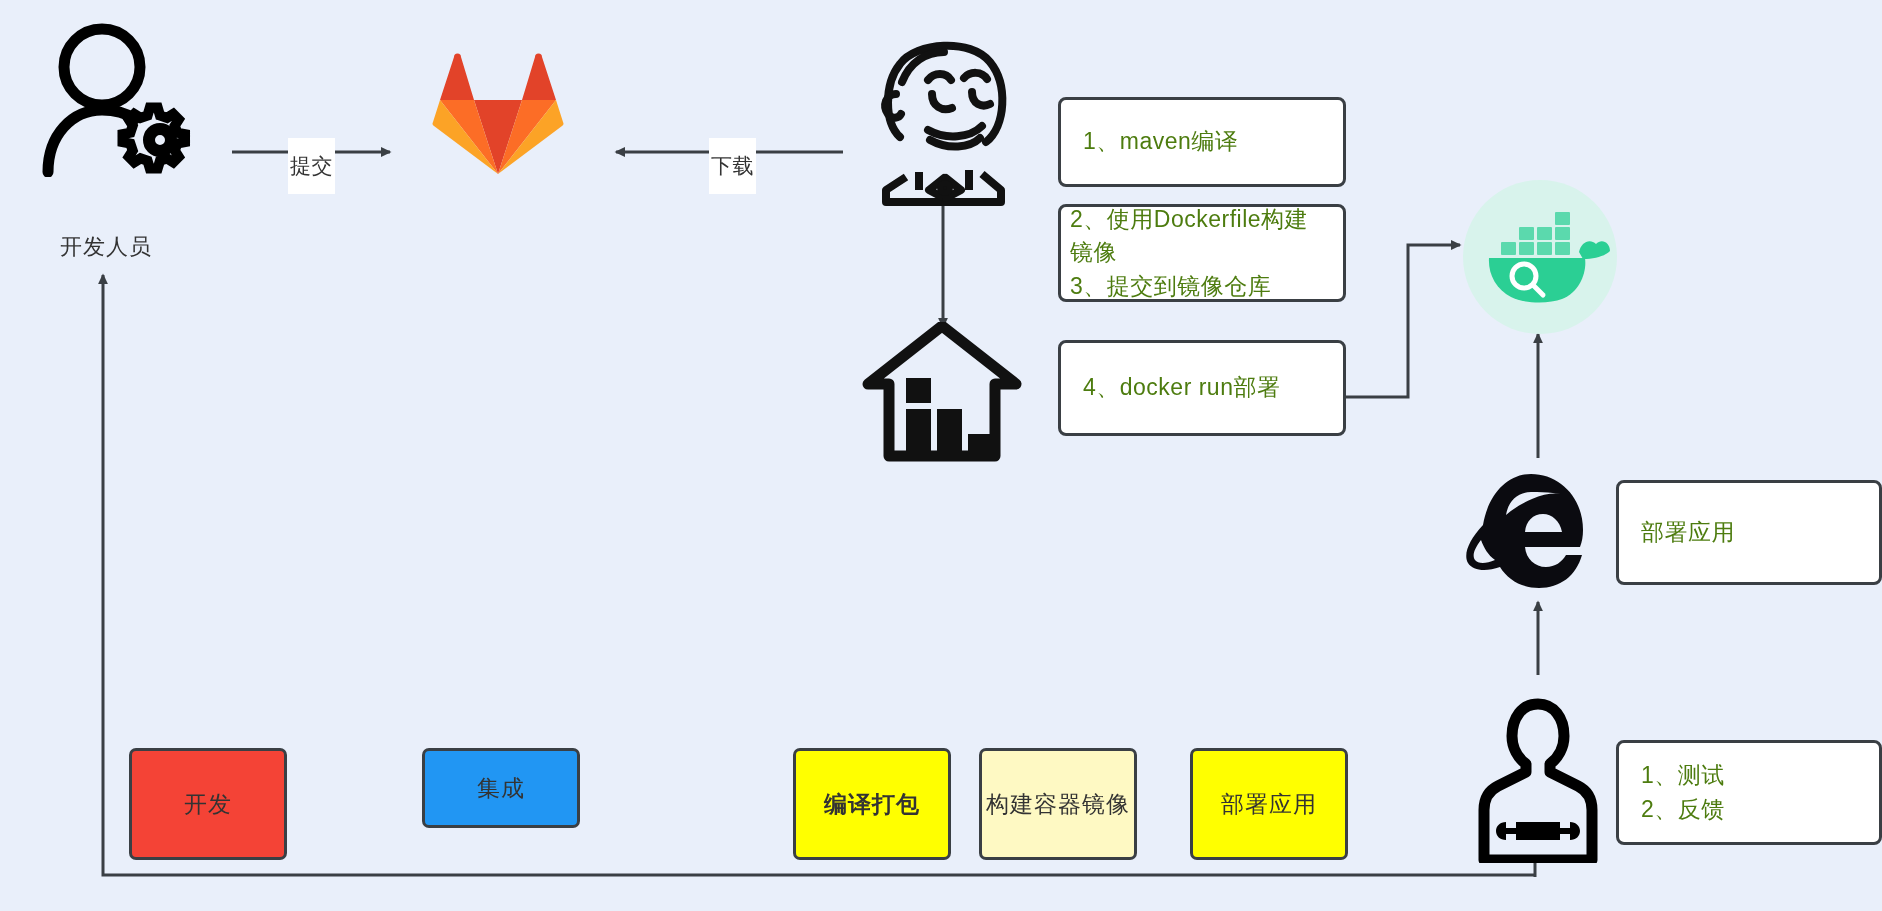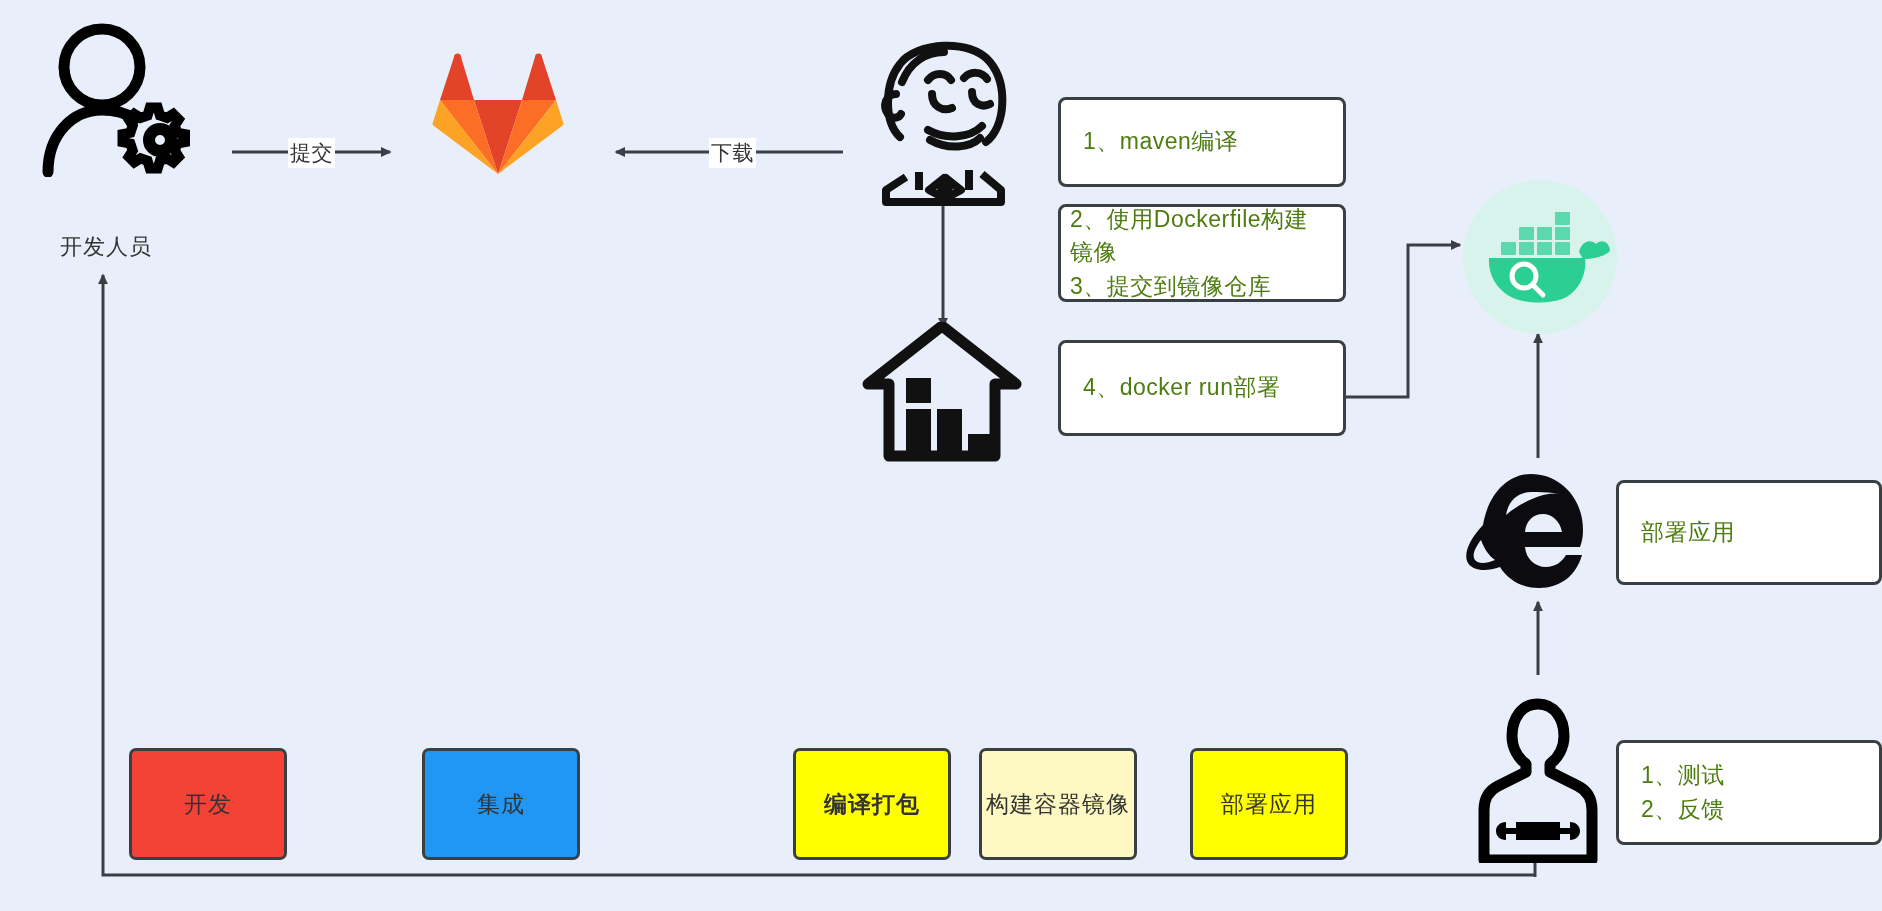--- a/index.html
+++ b/index.html
@@ -55,21 +55,21 @@
     color: #333333;
     font-size: 22px;
     letter-spacing: 1px;
     white-space: nowrap;
   }
   .edge-label {
     position: absolute;
     background: #ffffff;
     color: #333333;
     font-size: 21px;
-    padding: 1px 2px;
+    padding: 14px 2px;
     white-space: nowrap;
     letter-spacing: 0.5px;
   }
   .icon {
     position: absolute;
   }
   .icon svg { display: block; }
 </style>
 </head>
 <body>
@@ -216,21 +216,21 @@
 <div class="textbox" style="left:1058px; top:204px; width:288px; height:98px;padding-left:9px;">2、使用Dockerfile构建镜像
 3、提交到镜像仓库</div>
 <div class="textbox" style="left:1058px; top:340px; width:288px; height:96px;">4、docker run部署</div>
 <div class="textbox" style="left:1616px; top:480px; width:266px; height:105px;">部署应用</div>
 <div class="textbox" style="left:1616px; top:740px; width:266px; height:105px;">1、测试
 2、反馈</div>
 
 <div class="stage" style="left:129px; top:748px; width:158px; height:112px; background:#f44336;">
   <span>开发</span>
 </div>
-<div class="stage" style="left:422px; top:748px; width:158px; height:112px; background:#2196f3;">
+<div class="stage" style="left:422px; top:748px; width:158px; height:80px; background:#2196f3;">
   <span>集成</span>
 </div>
 <div class="stage" style="left:793px; top:748px; width:158px; height:112px; background:#ffff00;font-weight:bold;">
   <span>编译打包</span>
 </div>
 <div class="stage" style="left:979px; top:748px; width:158px; height:112px; background:#fef9c3;">
   <span>构建容器镜像</span>
 </div>
 <div class="stage" style="left:1166px; top:748px; width:158px; height:112px; background:#ffff00;margin-left:24px;">
   <span>部署应用</span>

